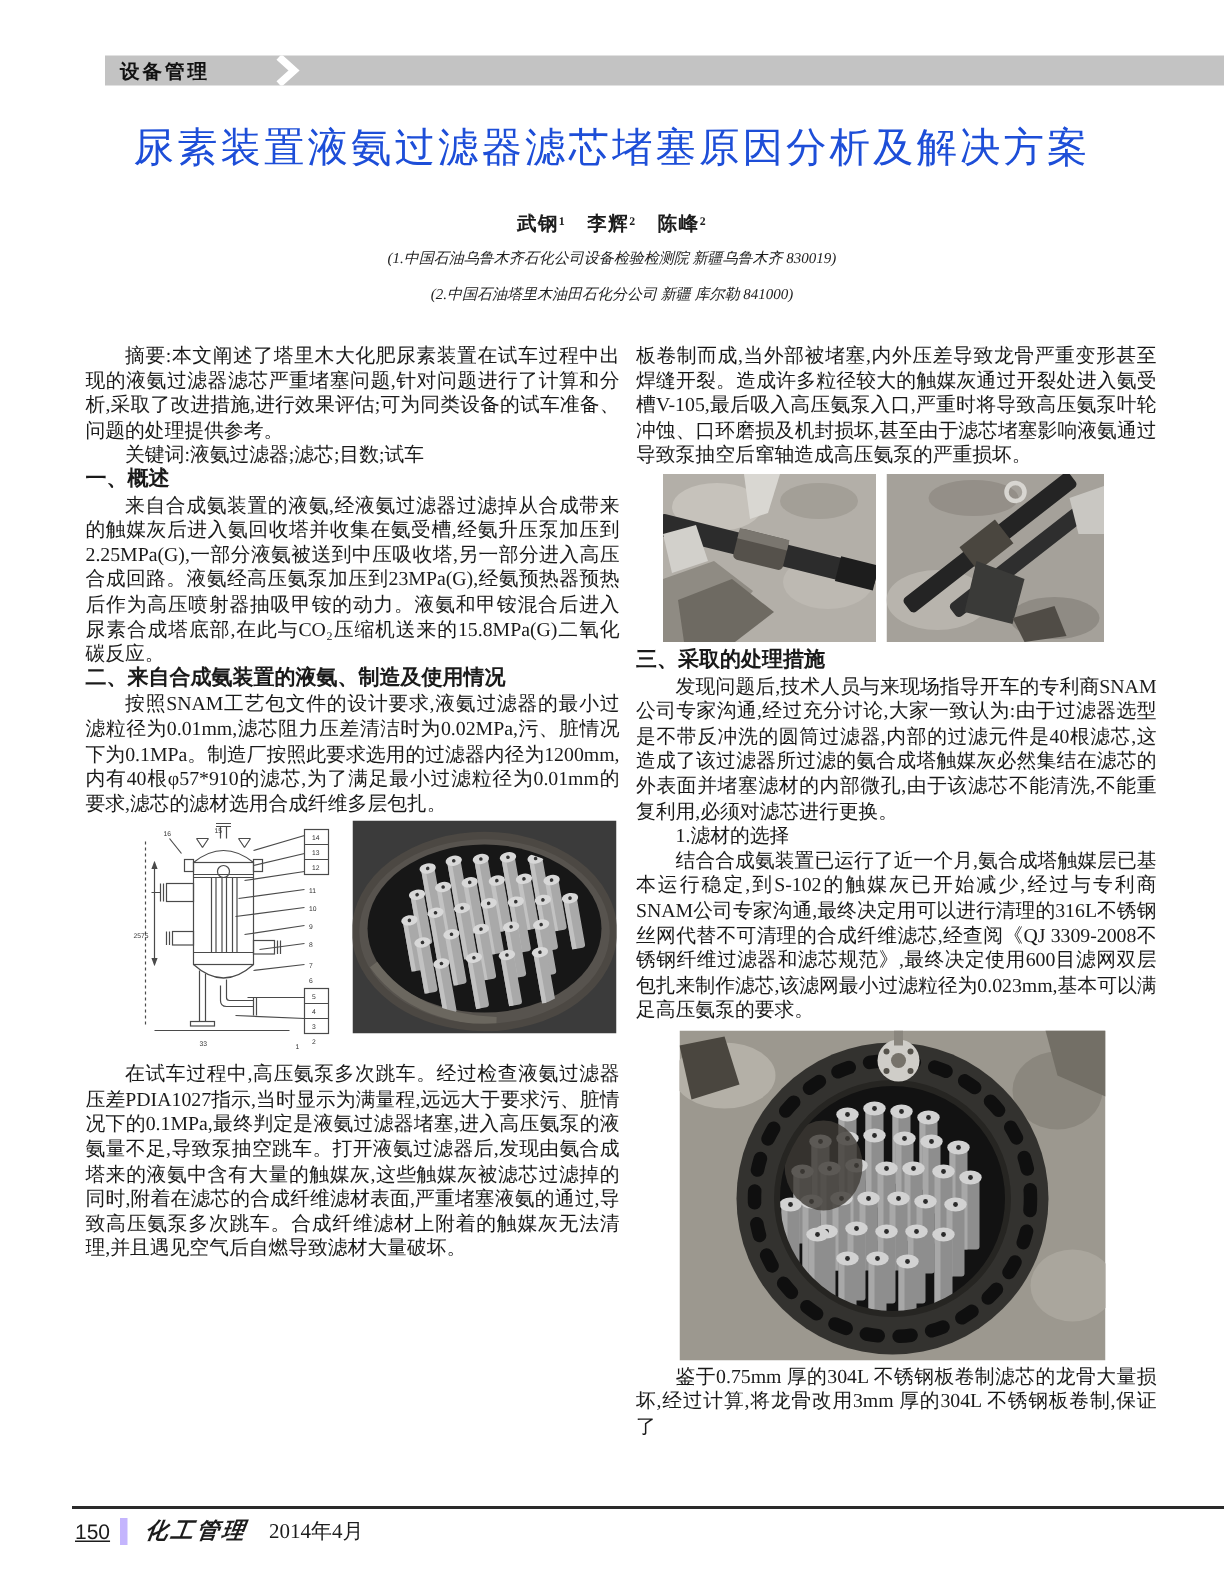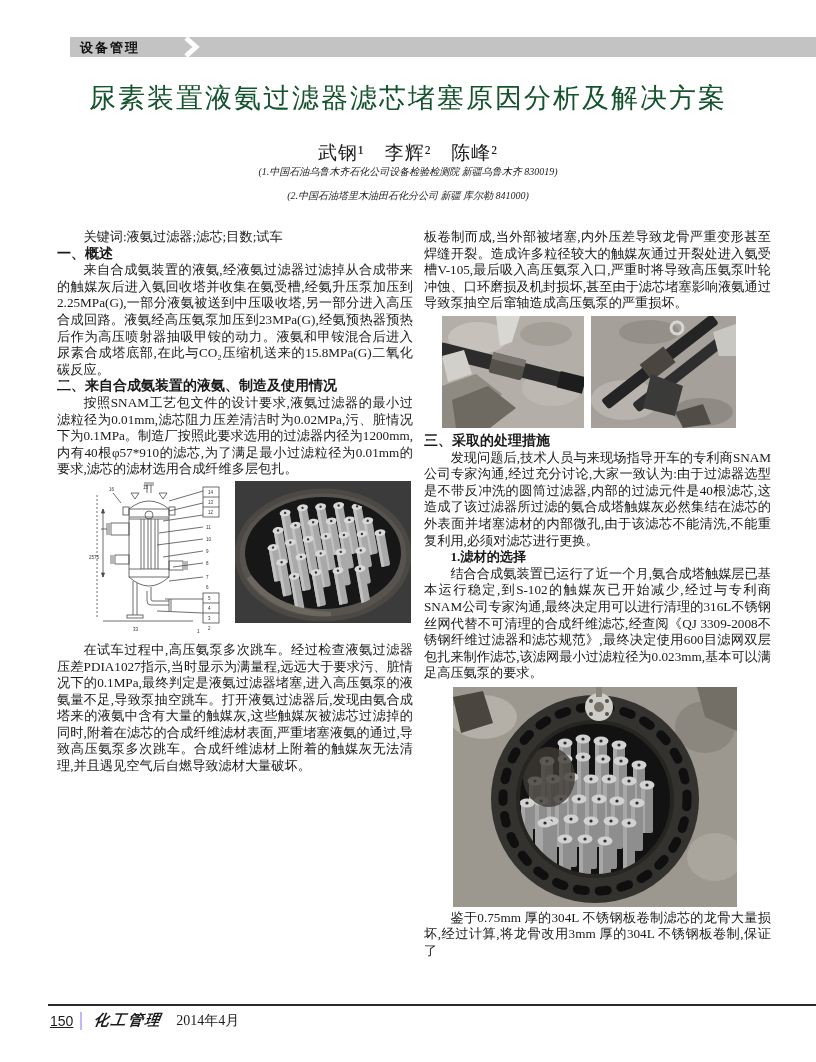--- a/index.html
+++ b/index.html
@@ -7,44 +7,44 @@
         font-family:"Liberation Serif","DejaVu Serif",serif;color:#1c1c1c;margin:0 auto;}
 
   
   .header-bar{position:absolute;left:70px;top:37px;width:701px;height:20px;background:#c3c3c3;padding-left:48px;}
   .header-label{position:absolute;left:10px;top:2px;font-family:"Liberation Sans","DejaVu Sans",sans-serif;
         font-weight:bold;font-size:13px;letter-spacing:2px;color:#111;}
   .header-chevron{position:absolute;left:110px;top:0;}
 
   
   .title{position:absolute;left:30px;right:30px;top:80px;text-align:center;font-size:27px;
-        letter-spacing:2px;color:#14532d;}
-  .authors{position:absolute;left:0;right:0;top:140px;text-align:center;font-size:19px;letter-spacing:1px;}
+        letter-spacing:2px;color:#1d4ed8;}
+  .authors{position:absolute;left:0;right:0;top:140px;text-align:center;font-size:13px;letter-spacing:1px;font-weight:bold;}
   .affil{position:absolute;left:0;right:0;text-align:center;font-size:10px;font-style:italic;}
   .affil1{top:165px;} .affil2{top:189px;}
 
   
   .col{position:absolute;top:229px;font-size:13.2px;line-height:16.6px;text-align:justify;
        text-justify:inter-ideograph;color:#1a1a1a;}
   .col-left{left:57px;width:356px;}
   .col-right{left:424px;width:347px;}
   .col p{margin:0;text-indent:2em;}
   .col p.noindent{text-indent:0;}
   .sec-head{margin:0;font-size:14px;font-weight:bold;text-indent:0;}
-  .sub-head{margin:0;font-size:13.2px;font-weight:bold;text-indent:2em;}
+  .sub-head{margin:0;font-size:13.2px;font-weight:normal;text-indent:2em;}
 
   .fig-row-left{display:flex;align-items:flex-start;gap:10px;margin:3px 0 3px 16px;}
   .fig-row-right{display:flex;align-items:flex-start;gap:7px;margin:4px 0 5px 18px;}
   .fig-big{margin:5px 0 3px 29px;}
   svg{display:block;}
 
   
   .footer-rule{position:absolute;left:48px;right:0;top:1004px;border-top:2px solid #2a2a2a;}
   .footer{position:absolute;left:50px;top:1011px;display:flex;align-items:center;font-size:14px;}
-  .footer .pageno{padding-right:7px;border-right:2px solid #c4b5fd;line-height:18px;
+  .footer .pageno{padding-right:7px;border-right:5px solid #c4b5fd;line-height:18px;
        font-family:"Liberation Sans","DejaVu Sans",sans-serif;text-decoration:underline;}
   .footer .journal{margin-left:12px;font-style:italic;font-weight:bold;font-size:15px;
        transform:skewX(-8deg);letter-spacing:2px;}
   .footer .issue{margin-left:14px;}
 </style>
 </head>
 <body>
 
 <div class="page">
 
@@ -54,20 +54,21 @@
       <polyline points="6,1 16,10 6,19" fill="none" stroke="#ffffff" stroke-width="5"></polyline>
     </svg>
   </div>
 
   <div class="title">尿素装置液氨过滤器滤芯堵塞原因分析及解决方案</div>
   <div class="authors">武钢¹　李辉²　陈峰²</div>
   <div class="affil affil1">(1.中国石油乌鲁木齐石化公司设备检验检测院 新疆乌鲁木齐 830019)</div>
   <div class="affil affil2">(2.中国石油塔里木油田石化分公司 新疆 库尔勒 841000)</div>
 
   <div class="col col-left">
+    <p>摘要:本文阐述了塔里木大化肥尿素装置在试车过程中出现的液氨过滤器滤芯严重堵塞问题,针对问题进行了计算和分析,采取了改进措施,进行效果评估;可为同类设备的试车准备、问题的处理提供参考。</p>
     <p>关键词:液氨过滤器;滤芯;目数;试车</p>
     <h3 class="sec-head">一、概述</h3>
     <p>来自合成氨装置的液氨,经液氨过滤器过滤掉从合成带来的触媒灰后进入氨回收塔并收集在氨受槽,经氨升压泵加压到2.25MPa(G),一部分液氨被送到中压吸收塔,另一部分进入高压合成回路。液氨经高压氨泵加压到23MPa(G),经氨预热器预热后作为高压喷射器抽吸甲铵的动力。液氨和甲铵混合后进入尿素合成塔底部,在此与CO₂压缩机送来的15.8MPa(G)二氧化碳反应。</p>
     <h3 class="sec-head">二、来自合成氨装置的液氨、制造及使用情况</h3>
     <p>按照SNAM工艺包文件的设计要求,液氨过滤器的最小过滤粒径为0.01mm,滤芯阻力压差清洁时为0.02MPa,污、脏情况下为0.1MPa。制造厂按照此要求选用的过滤器内径为1200mm,内有40根φ57*910的滤芯,为了满足最小过滤粒径为0.01mm的要求,滤芯的滤材选用合成纤维多层包扎。</p>
 
     <div class="fig-row-left">
 
       <svg width="152" height="158" viewBox="0 0 152 158">
         <g stroke="#4a4a4a" stroke-width="0.8" fill="none">

